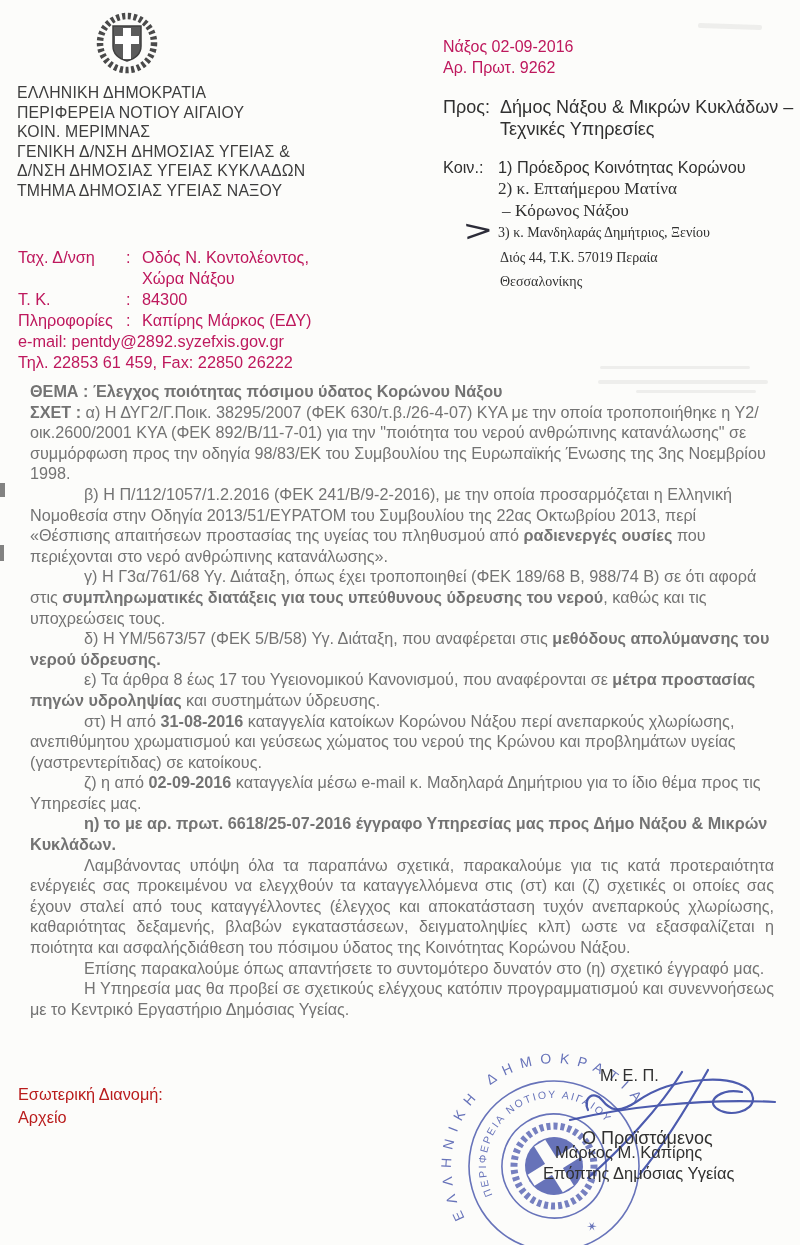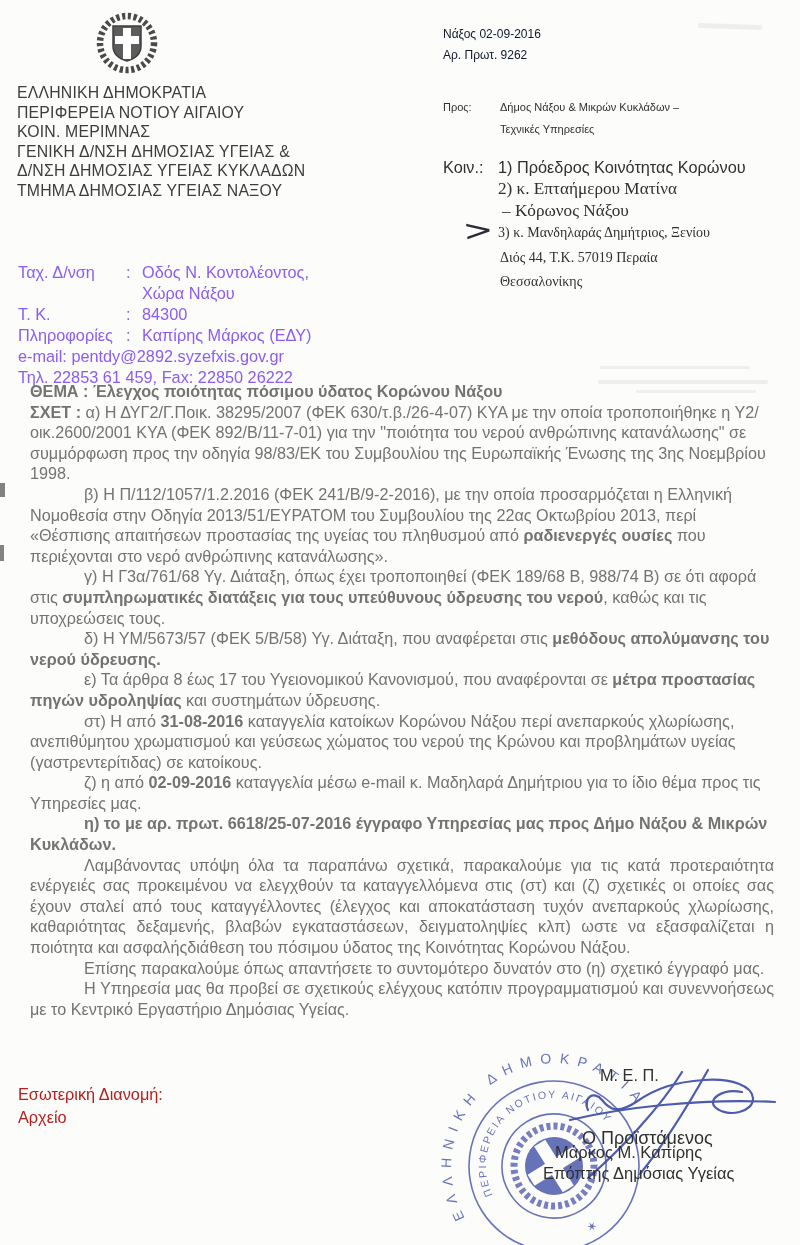--- a/index.html
+++ b/index.html
@@ -4,35 +4,35 @@
 <style>
   html,body{margin:0;padding:0;background:#d8d8d8;}
   .page{position:relative;width:800px;height:1245px;margin:0 auto;background:#fcfcfa;
         overflow:hidden;font-family:"Liberation Sans",sans-serif;color:#303030;}
   .abs{position:absolute;}
   .b{font-weight:700;}
   
   .letterhead{left:17px;top:83px;font-size:15.8px;line-height:19.6px;color:#3d3d3d;letter-spacing:.2px;}
   .emblem{left:92px;top:7px;width:70px;height:72px;}
   
-  .meta{left:443px;top:24px;font-size:12px;line-height:21px;color:#0f172a;}
-  .to-block{left:443px;top:96px;font-size:11px;line-height:22px;}
+  .meta{left:443px;top:36px;font-size:16px;line-height:21px;color:#be185d;}
+  .to-block{left:443px;top:96px;font-size:18px;line-height:22px;}
   .to-row{display:flex;}
   .to-label{width:57px;flex:none;}
   .cc-block{left:443px;top:156px;font-size:16.3px;line-height:22px;}
   .cc-row{display:flex;}
   .cc-label{width:55px;flex:none;}
   .serif{font-family:"Liberation Serif","DejaVu Serif",serif;font-size:17.2px;}
   .cc2b{margin-left:4px;}
   .cc-item3{left:498px;top:221px;font-size:14px;line-height:24.5px;}
   .cc-item3 .cont{margin-left:2px;}
   .hand-mark{left:466px;top:213px;font-family:"DejaVu Serif",serif;font-size:29px;color:#2c2c38;
              transform:scaleX(1.25) rotate(-4deg);font-weight:400;}
   
-  .contact{left:18px;top:262px;font-size:16.3px;line-height:21px;color:#8b5cf6;}
+  .contact{left:18px;top:247px;font-size:16.3px;line-height:21px;color:#be185d;}
   .c-row{display:flex;}
   .c-label{width:108px;flex:none;}
   .c-colon{width:16px;flex:none;}
   
   .doc-body{left:30px;top:381px;width:744px;font-size:16.2px;line-height:20.6px;color:#737373;}
   .doc-body p{margin:0;text-indent:54px;}
   .doc-body p.no-indent{text-indent:0;}
   .doc-body p.justify{text-align:justify;}
   
   .internal{left:18px;top:1083px;font-size:16.3px;line-height:23px;color:#b91c1c;}

